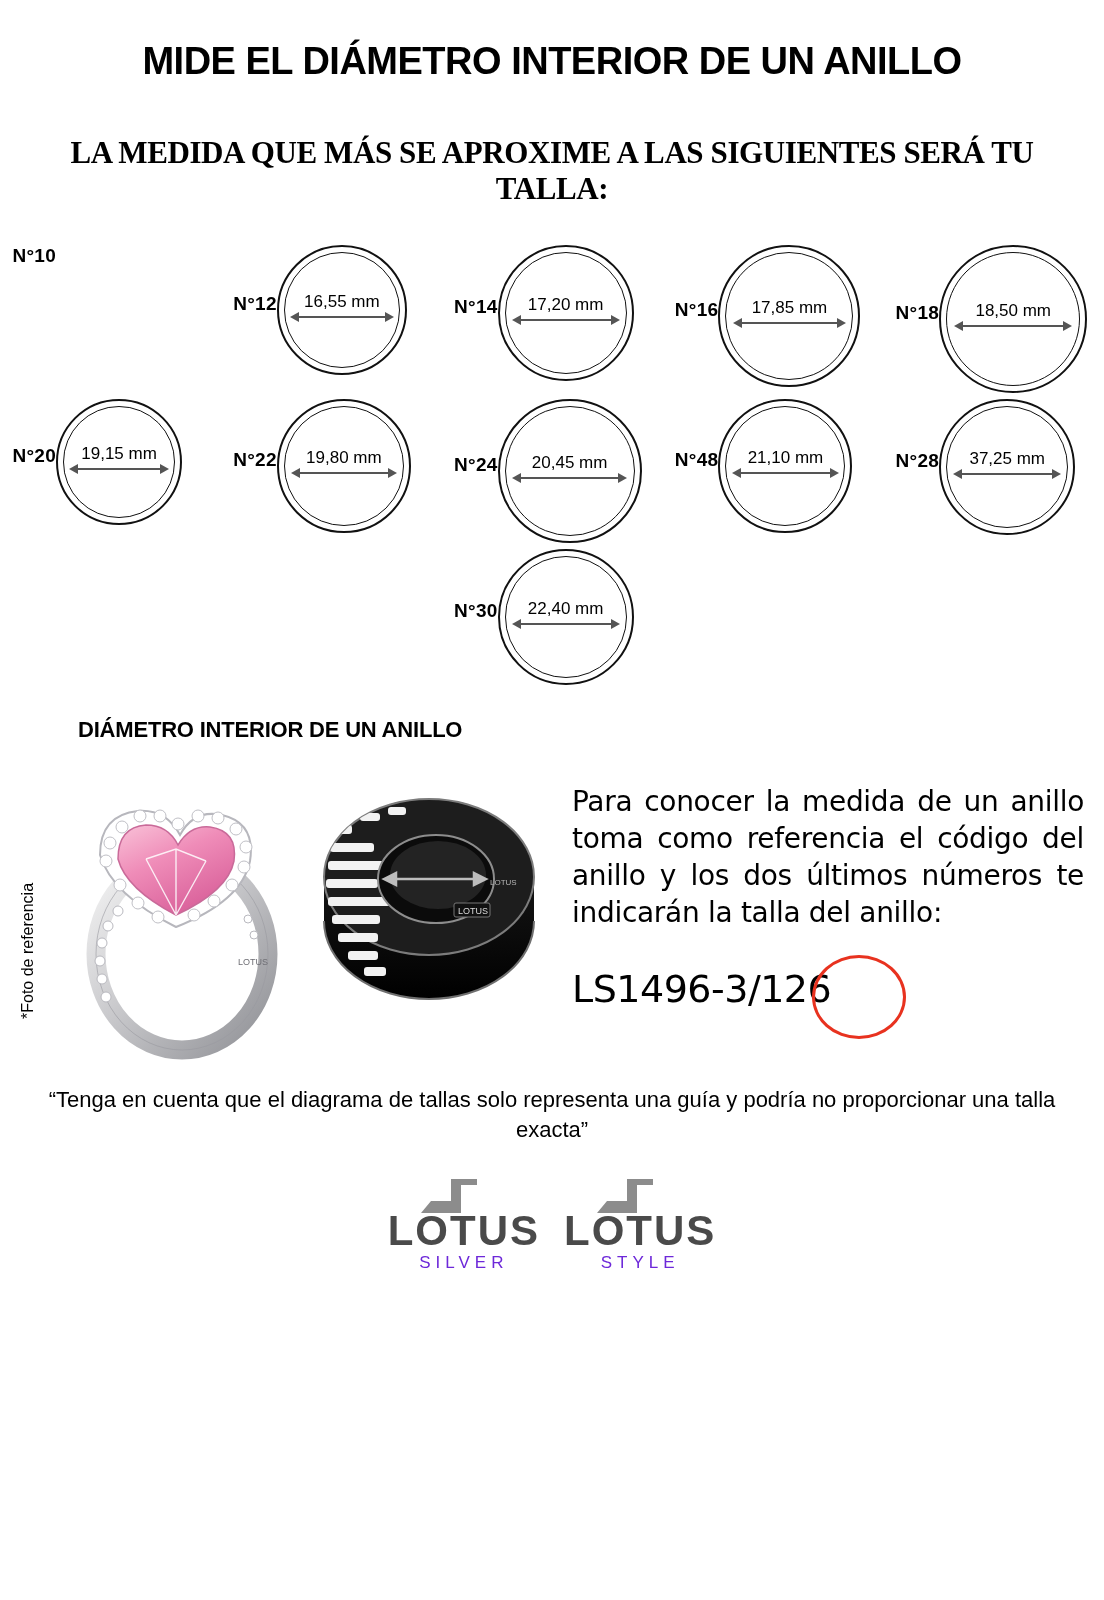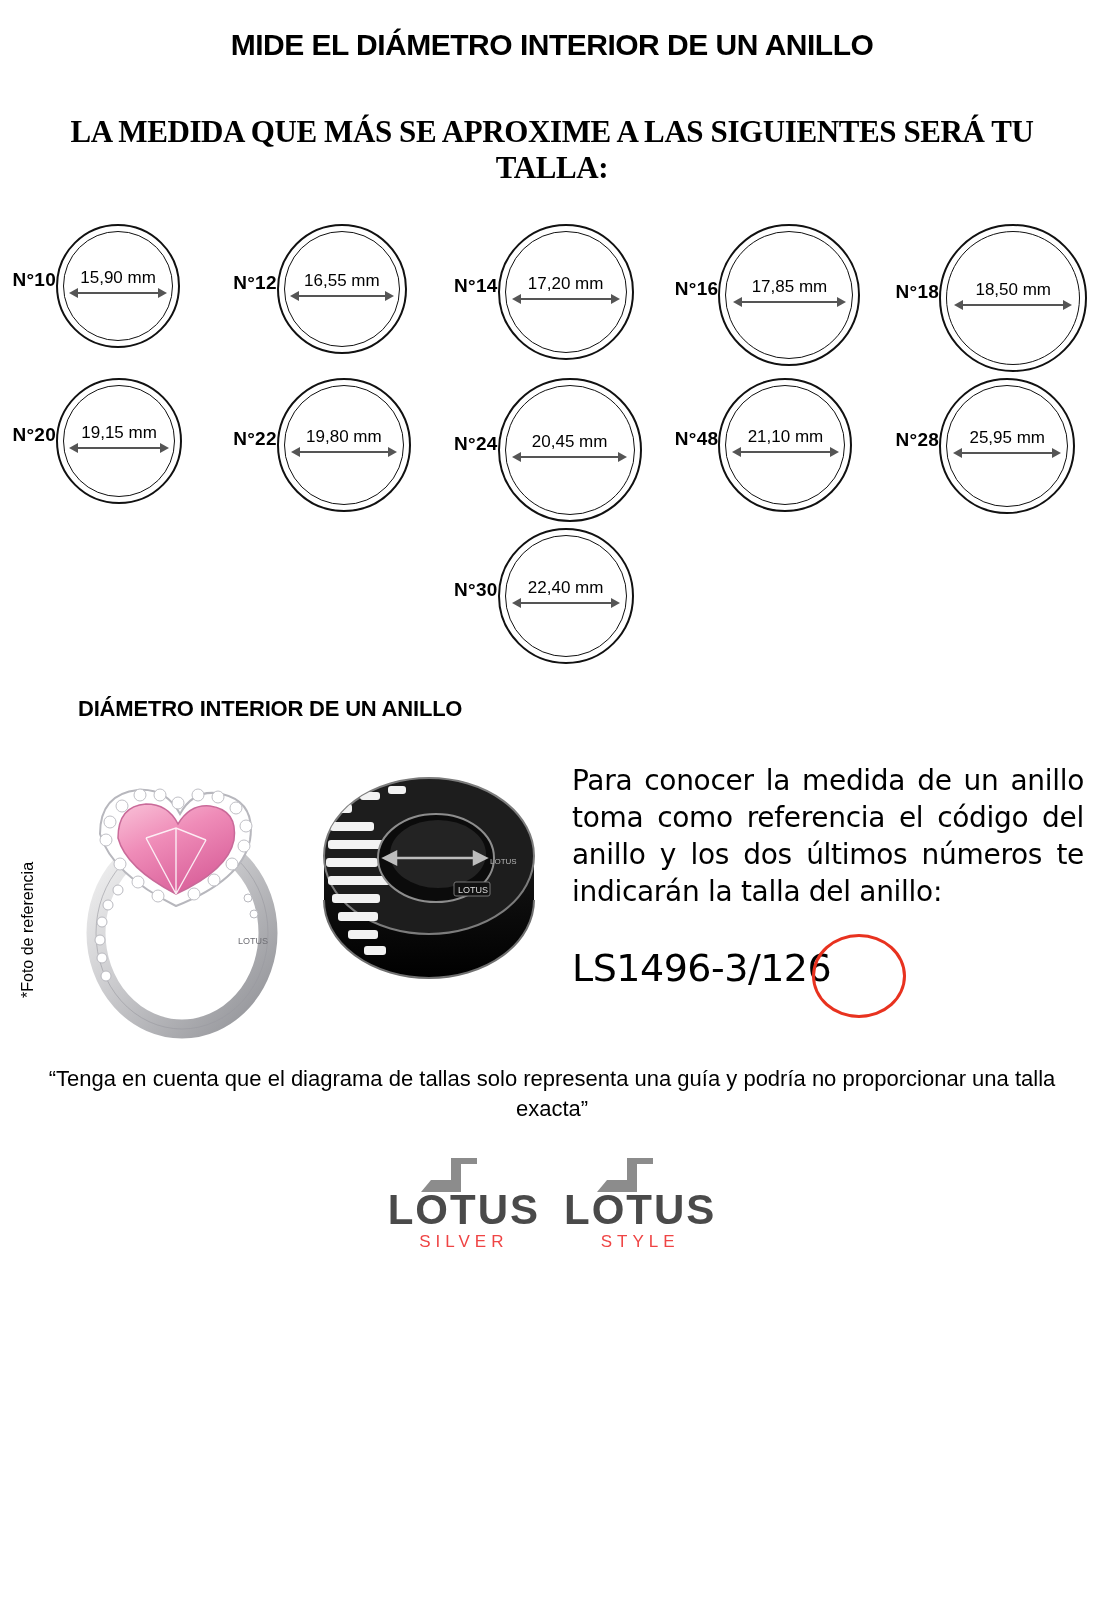--- a/index.html
+++ b/index.html
@@ -13,23 +13,23 @@
     position: relative;
     font-family: "Liberation Sans", sans-serif;
     color: #000000;
     overflow: hidden;
   }
 
   
   .title {
     text-align: center;
     font-weight: bold;
-    font-size: 30px;
+    font-size: 38px;
     letter-spacing: -0.5px;
-    margin: 28px 0 0 0;
+    margin: 40px 0 0 0;
     font-family: "Liberation Sans", sans-serif;
   }
   .subtitle {
     text-align: center;
     font-weight: bold;
     font-size: 31px;
     letter-spacing: -0.4px;
     margin: 52px 0 0 0;
     padding: 0 18px;
     font-family: Liberation Serif, serif;
@@ -199,21 +199,21 @@
   .logo-word {
     font-weight: bold;
     font-size: 42px;
     letter-spacing: 2px;
     color: #4a4a4a;
     line-height: 40px;
   }
   .logo-sub {
     font-size: 17px;
     letter-spacing: 5px;
-    color: #ef4444;
+    color: #6d28d9;
     margin-top: 2px;
   }
   .logo-mark {
     width: 86px;
     height: 34px;
     margin-bottom: -2px;
   }
 
   
   svg { display: block; }
@@ -222,29 +222,20 @@
 <body>
 
 <h1 class="title">MIDE EL DIÁMETRO INTERIOR DE UN ANILLO</h1>
 <h2 class="subtitle">LA MEDIDA QUE MÁS SE APROXIME A LAS SIGUIENTES  SERÁ TU TALLA:</h2>
 
 <div class="grid">
 
   <div class="row">
     <div class="cell">
       <div class="cell-label">N°10</div>
-      <div class="ring" style="width:120px;height:120px">
-        <div class="inner"></div>
-        <div class="arrow">
-          <div class="head l"></div>
-            <div class="shaft"></div>
-            <div class="head r"></div>
-        </div>
-        <div class="mm">15,90 mm</div>
-      </div>
     </div>
     <div class="cell">
       <div class="cell-label">N°12</div>
       <div class="ring" style="width:126px;height:126px">
         <div class="inner"></div>
         <div class="arrow">
           <div class="head l"></div>
             <div class="shaft"></div>
             <div class="head r"></div>
         </div>
@@ -340,21 +331,21 @@
     </div>
     <div class="cell">
       <div class="cell-label">N°28</div>
       <div class="ring" style="width:132px;height:132px">
         <div class="inner"></div>
         <div class="arrow">
           <div class="head l"></div>
             <div class="shaft"></div>
             <div class="head r"></div>
         </div>
-        <div class="mm">25,95 mm</div>
+        <div class="mm">37,25 mm</div>
       </div>
     </div>
   </div>
 
   <div class="row single">
     <div class="cell">
       <div class="cell-label">N°30</div>
       <div class="ring" style="width:132px;height:132px">
         <div class="inner"></div>
         <div class="arrow">

